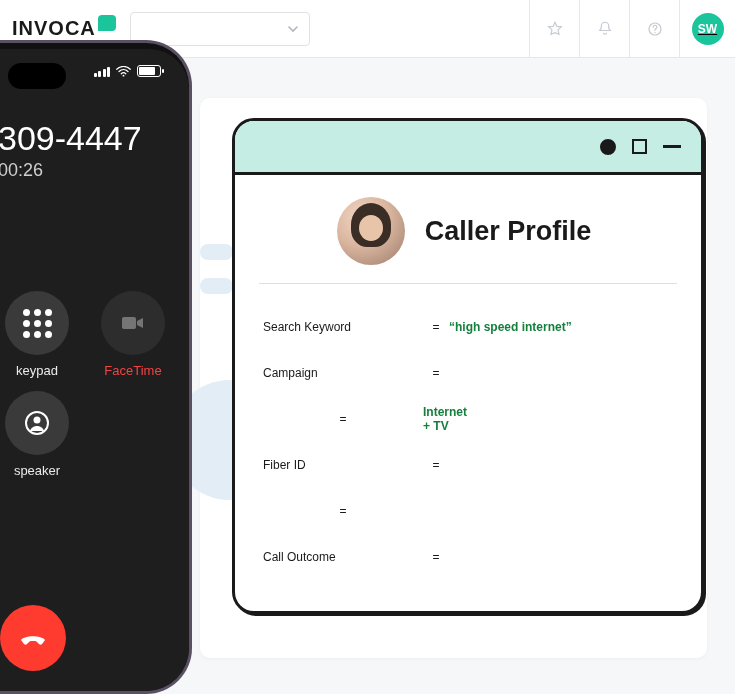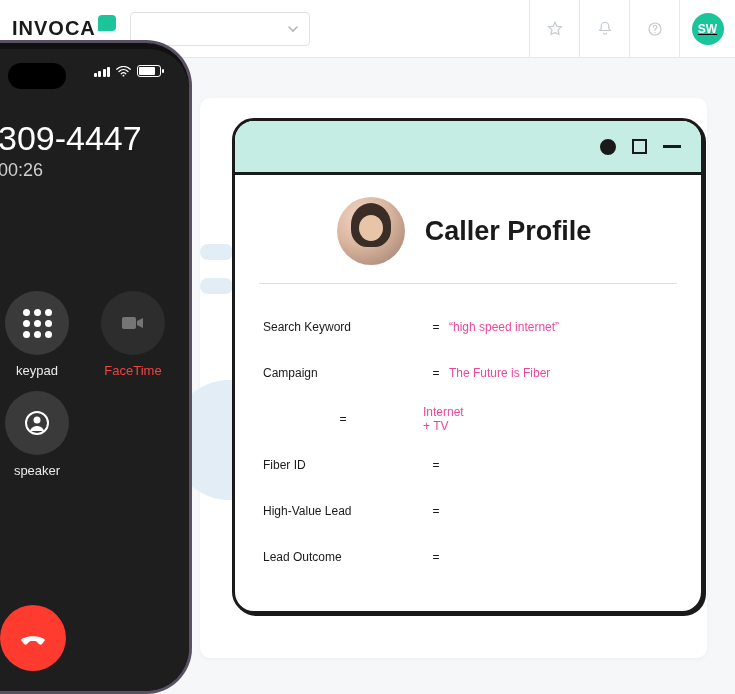--- a/index.html
+++ b/index.html
@@ -352,21 +352,21 @@
   }
   .prow {
     display: grid;
     grid-template-columns: 160px 26px 1fr;
     align-items: center;
     height: 46px;
     font-size: 12px;
   }
   .plabel { color: #1a1a1a; }
   .peq { color: #1a1a1a; text-align: center; }
-  .pvalue { color: #ec4899; font-weight: 400; }
+  .pvalue { color: #15803d; font-weight: 700; }
 
 </style>
 </head>
 <body>
 
 <div class="topbar">
   <div class="logo">
     <span>INVOCA</span>
     <span class="logo-bubble"></span>
   </div>
@@ -485,35 +485,33 @@
   <hr class="profile-divider">
   <div class="profile-rows">
     <div class="prow">
       <div class="plabel">Search Keyword</div>
       <div class="peq">=</div>
       <div class="pvalue">“high speed internet”</div>
     </div>
     <div class="prow">
       <div class="plabel">Campaign</div>
       <div class="peq">=</div>
-      <div class="pvalue">The Future is Fiber</div>
     </div>
     <div class="prow">
       <div class="peq">=</div>
       <div class="pvalue">Internet + TV</div>
     </div>
     <div class="prow">
       <div class="plabel">Fiber ID</div>
       <div class="peq">=</div>
       <div class="pvalue"></div>
     </div>
     <div class="prow">
-      <div class="plabel">High-Value Lead</div>
       <div class="peq">=</div>
       <div class="pvalue"></div>
     </div>
     <div class="prow">
-      <div class="plabel">Lead Outcome</div>
+      <div class="plabel">Call Outcome</div>
       <div class="peq">=</div>
       <div class="pvalue"></div>
     </div>
   </div>
 </div>
 
 </body></html>

